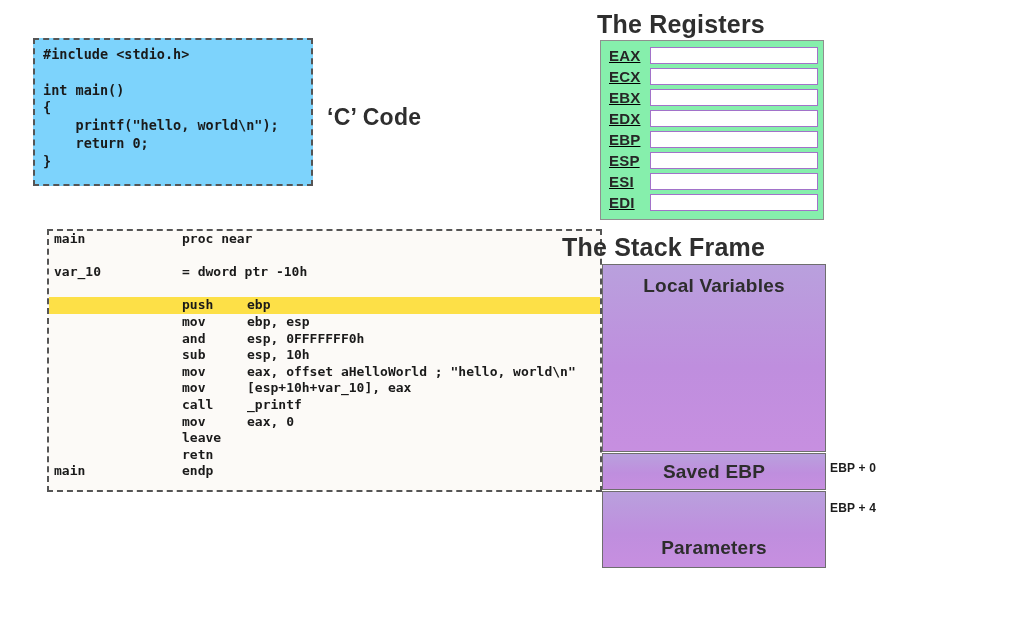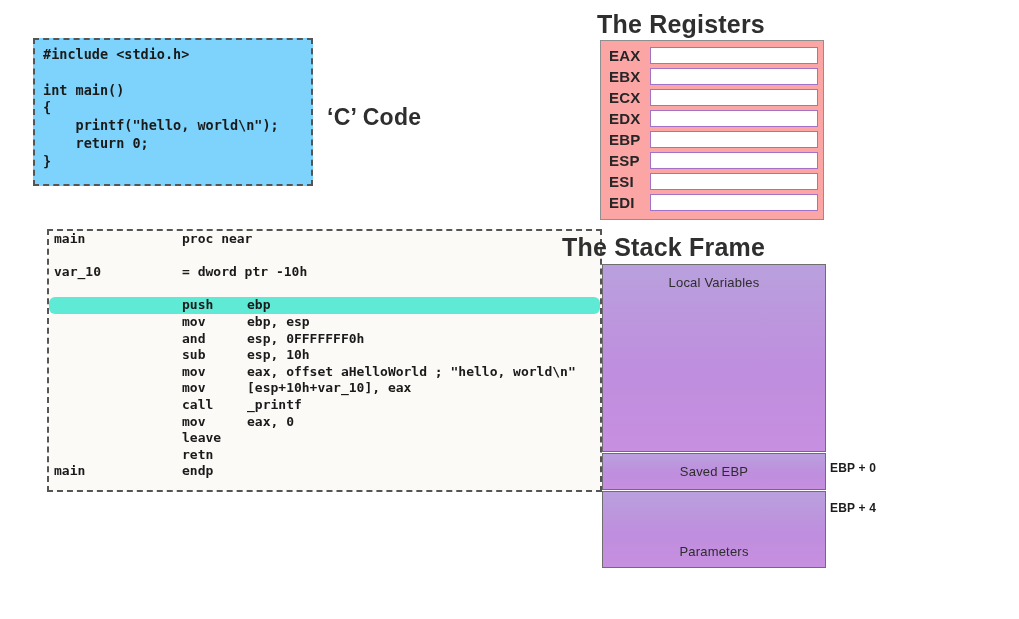--- a/index.html
+++ b/index.html
@@ -47,41 +47,42 @@
   .asm-line {
     position: relative;
     height: 16.6px;
     font-family: "DejaVu Sans Mono", monospace;
     font-size: 13px;
     line-height: 16.6px;
     color: #1a1a1a;
     font-weight: 700;
     white-space: pre;
   }
-  .asm-line.highlight { background: #5eead4; border-radius: 6px; }
+  .asm-line.highlight { background: #fde047; }
   .asm-lbl  { position: absolute; left: 5px; }
   .asm-mn   { position: absolute; left: 133px; }
   .asm-op   { position: absolute; left: 198px; }
 
   
   .panel-heading {
     position: absolute;
     font-size: 25px; font-weight: 700; color: #2f2f2f;
     letter-spacing: .2px;
   }
   #registers-heading { left: 597px; top: 10px; }
   #stackframe-heading { left: 562px; top: 233px; }
 
   
   #registers-panel {
     position: absolute; left: 600px; top: 40px;
     width: 224px; height: 180px;
-    background: #fca5a5;
+    background: #86efac;
     border: 1px solid #8f8f8f;
     padding: 4px 5px 4px 4px;
+    text-decoration: underline;
   }
   .reg-row {
     display: flex; align-items: center;
     height: 21px;
   }
   .reg-name {
     width: 45px; flex: 0 0 45px;
     font-size: 15px; font-weight: 700; color: #262626;
     padding-left: 4px;
     letter-spacing: .2px;
@@ -92,22 +93,22 @@
     border: 1px solid #a272c9;
   }
 
   
   #stack-frame { position: absolute; left: 602px; top: 264px; width: 224px; }
   .stack-block {
     position: relative;
     border: 1px solid #6e6e6e;
     background: linear-gradient(to bottom, #b9a0dd 0%, #bf8ede 55%, #c78fe0 100%);
     color: #2d2d2d;
-    font-size: 13px;
-    font-weight: 400;
+    font-size: 19px;
+    font-weight: 700;
     text-align: center;
     letter-spacing: .2px;
     margin-bottom: 1px;
   }
   #block-locals { height: 188px; }
   #block-locals .stack-label { position: absolute; top: 10px; left: 0; right: 0; }
   #block-saved-ebp { height: 37px; line-height: 35px; }
   #block-return-addr { height: 37px; line-height: 35px; }
   #block-parameters { height: 77px; }
   #block-parameters .stack-label { position: absolute; bottom: 8px; left: 0; right: 0; }
@@ -154,25 +155,25 @@
       <div class="asm-line"><span class="asm-lbl">main</span><span class="asm-mn">endp</span></div>
     </div>
 
   <div class="panel-heading" id="registers-heading">The Registers</div>
   <div id="registers-panel">
       <div class="reg-row">
         <div class="reg-name">EAX</div>
         <div class="reg-value"></div>
       </div>
       <div class="reg-row">
+        <div class="reg-name">ECX</div>
+        <div class="reg-value"></div>
+      </div>
+      <div class="reg-row">
         <div class="reg-name">EBX</div>
-        <div class="reg-value"></div>
-      </div>
-      <div class="reg-row">
-        <div class="reg-name">ECX</div>
         <div class="reg-value"></div>
       </div>
       <div class="reg-row">
         <div class="reg-name">EDX</div>
         <div class="reg-value"></div>
       </div>
       <div class="reg-row">
         <div class="reg-name">EBP</div>
         <div class="reg-value"></div>
       </div>

